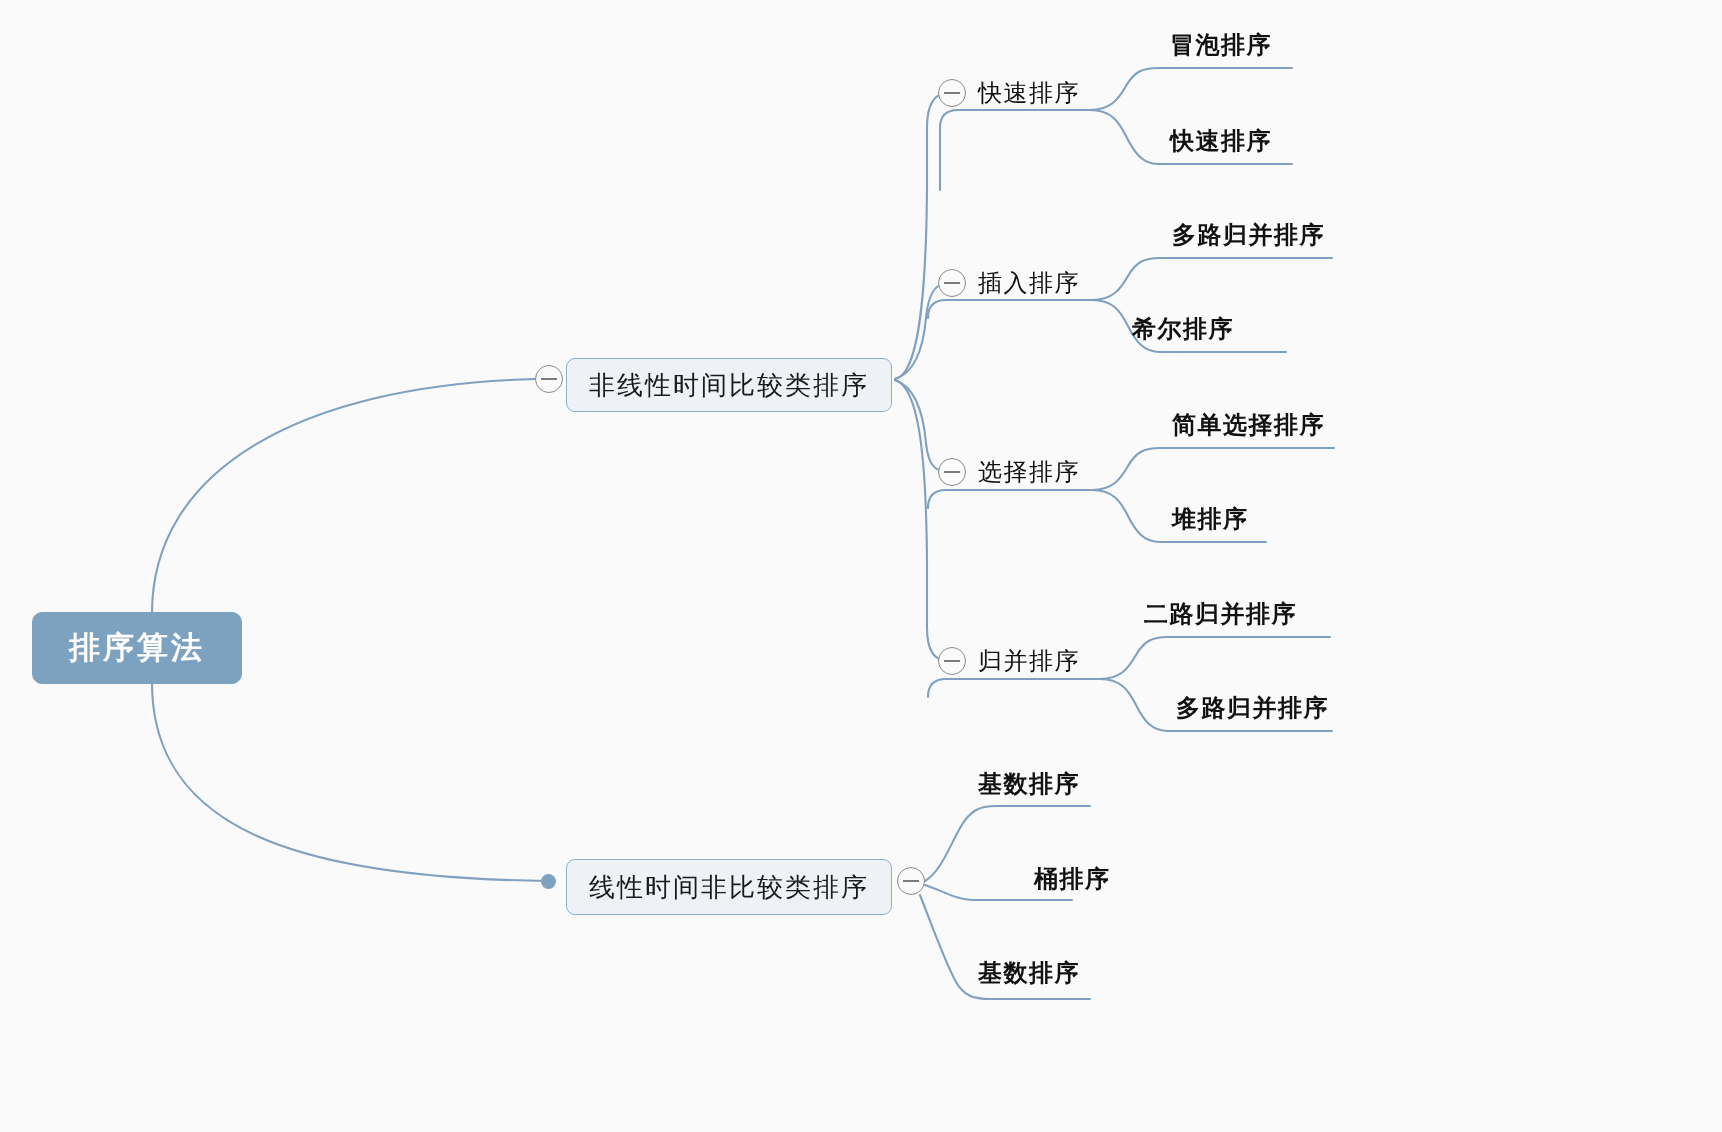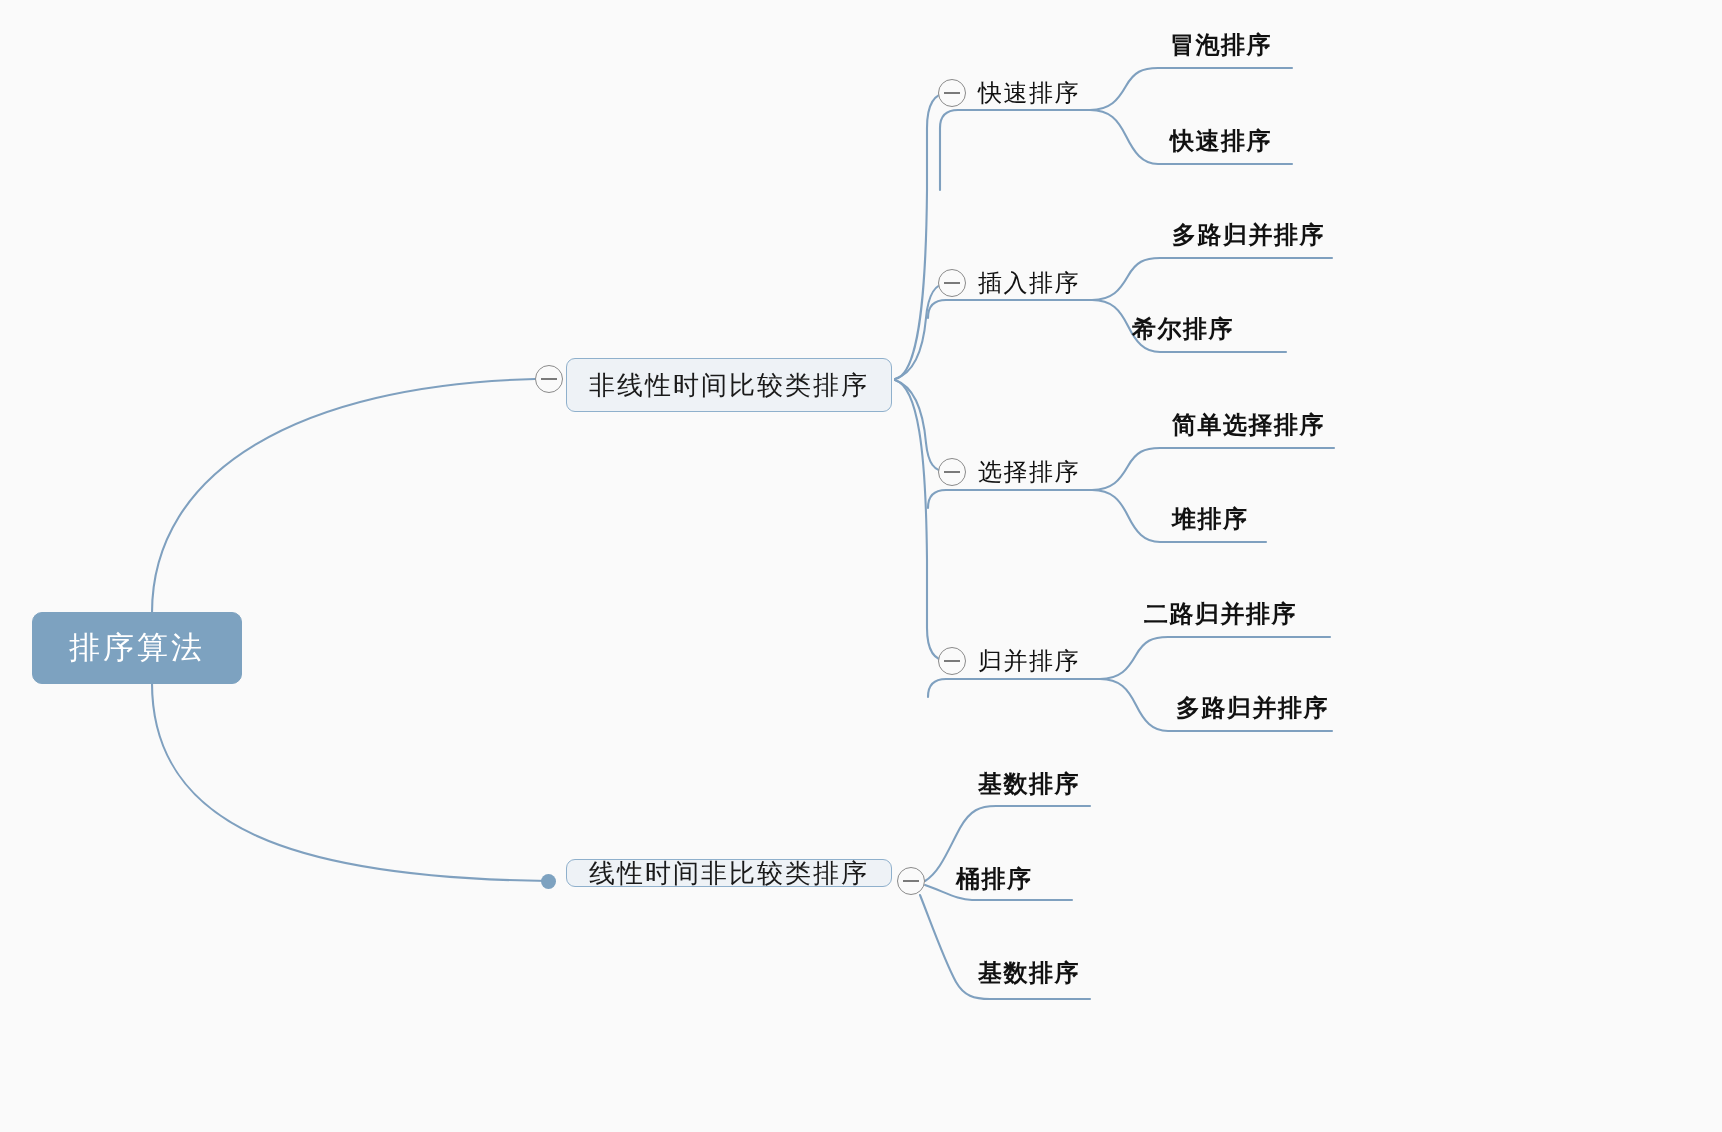--- a/index.html
+++ b/index.html
@@ -115,21 +115,21 @@
 
     <path d="M 928,697 C 928,685 934,679 946,679 L 1100,679"></path>
     <path d="M 1100,679 C 1120,679 1128,669 1136,655 C 1144,641 1152,637 1168,637 L 1330,637"></path>
     <path d="M 1100,679 C 1120,679 1128,689 1136,705 C 1144,721 1152,731 1168,731 L 1332,731"></path>
 
     <path d="M 925,881 C 940,872 948,850 960,828 C 970,810 980,806 996,806 L 1090,806"></path>
     <path d="M 925,885 C 945,892 958,900 972,900 L 1072,900"></path>
     <path d="M 920,895 C 930,920 944,960 956,982 C 964,996 974,999 990,999 L 1090,999"></path>
   </svg>
 
-  <div class="root-node" style="left:32px;top:612px;width:210px;height:72px;">排序算法</div>
+  <div class="root-node" style="left:32px;top:612px;width:210px;height:72px;font-weight:bold;">排序算法</div>
 
   <div class="minus-toggle" style="left:535px;top:365px;"></div>
   <div class="box-node" style="left:566px;top:358px;width:326px;height:54px;">非线性时间比较类排序</div>
 
   <div class="minus-toggle" style="left:938px;top:79px;"></div>
   <div class="text-node" style="left:978px;top:81px;">快速排序</div>
   <div class="leaf-node" style="left:1170px;top:33px;">冒泡排序</div>
   <div class="leaf-node" style="left:1170px;top:129px;">快速排序</div>
 
   <div class="minus-toggle" style="left:938px;top:269px;"></div>
@@ -141,20 +141,20 @@
   <div class="text-node" style="left:978px;top:460px;">选择排序</div>
   <div class="leaf-node" style="left:1172px;top:413px;">简单选择排序</div>
   <div class="leaf-node" style="left:1172px;top:507px;">堆排序</div>
 
   <div class="minus-toggle" style="left:938px;top:647px;"></div>
   <div class="text-node" style="left:978px;top:649px;">归并排序</div>
   <div class="leaf-node" style="left:1144px;top:602px;">二路归并排序</div>
   <div class="leaf-node" style="left:1176px;top:696px;">多路归并排序</div>
 
   <div class="dot-anchor" style="left:541px;top:874px;"></div>
-  <div class="box-node" style="left:566px;top:859px;width:326px;height:28px;">线性时间非比较类排序</div>
+  <div class="box-node" style="left:566px;top:859px;width:326px;height:56px;">线性时间非比较类排序</div>
   <div class="minus-toggle" style="left:897px;top:867px;"></div>
 
   <div class="leaf-node" style="left:978px;top:772px;">基数排序</div>
-  <div class="leaf-node" style="left:956px;top:867px;text-align:right;">桶排序</div>
+  <div class="leaf-node" style="left:1034px;top:867px;text-align:right;">桶排序</div>
   <div class="leaf-node" style="left:978px;top:961px;">基数排序</div>
 
 </div>
 
 </body></html>

